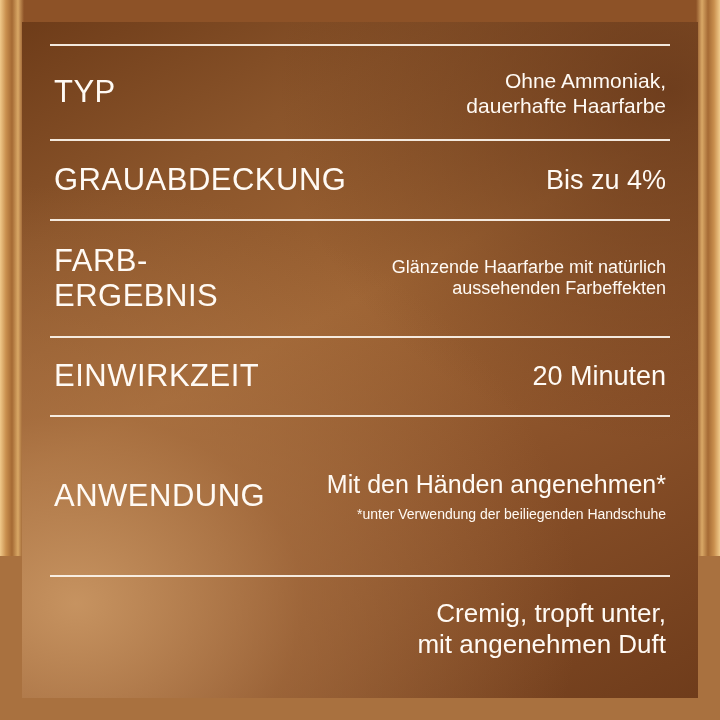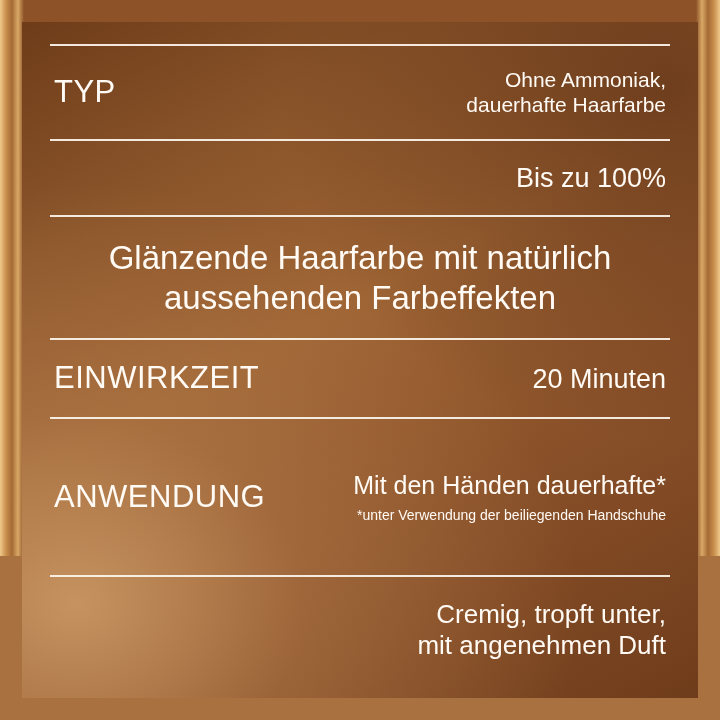--- a/index.html
+++ b/index.html
@@ -102,21 +102,21 @@
     display: block;
     font-size: 14px;
     line-height: 1.3;
     margin-top: 6px;
     white-space: pre-line;
   }
 
   .row-typ .value { font-size: 21px; }
   .row-grau .value { font-size: 27px; }
   .row-farb .label { line-height: 1.15; }
-  .row-farb .value { font-size: 33px; text-align: center; }
+  .row-farb .value { font-size: 18px; }
   .row-einw .value { font-size: 27px; }
   .row-anw .value { font-size: 25px; }
   .row-text .value { font-size: 26px; }
 </style>
 </head>
 <body>
 
 <div class="poster">
   <div class="inner">
 
@@ -124,43 +124,46 @@
 
     <div class="row row-typ">
       <div class="label">TYP</div>
       <div class="value">Ohne Ammoniak,
 dauerhafte Haarfarbe</div>
     </div>
 
     <div class="rule"></div>
 
     <div class="row row-grau">
-      <div class="value">Bis zu 100%</div>
+      <div class="label">GRAUABDECKUNG</div>
+      <div class="value">Bis zu 4%</div>
     </div>
 
     <div class="rule"></div>
 
     <div class="row row-farb">
+      <div class="label">FARB-
+ERGEBNIS</div>
       <div class="value">Glänzende Haarfarbe mit natürlich
 aussehenden Farbeffekten</div>
     </div>
 
     <div class="rule"></div>
 
     <div class="row row-einw">
       <div class="label">EINWIRKZEIT</div>
       <div class="value">20 Minuten</div>
     </div>
 
     <div class="rule"></div>
 
     <div class="row row-anw">
       <div class="label">ANWENDUNG</div>
       <div class="value">
-        <span>Mit den Händen dauerhafte*</span>
+        <span>Mit den Händen angenehmen*</span>
         <span class="note">*unter Verwendung der beiliegenden Handschuhe</span>
       </div>
     </div>
 
     <div class="rule"></div>
 
     <div class="row row-text">
       <div class="value">Cremig, tropft unter,
 mit angenehmen Duft</div>
     </div>

